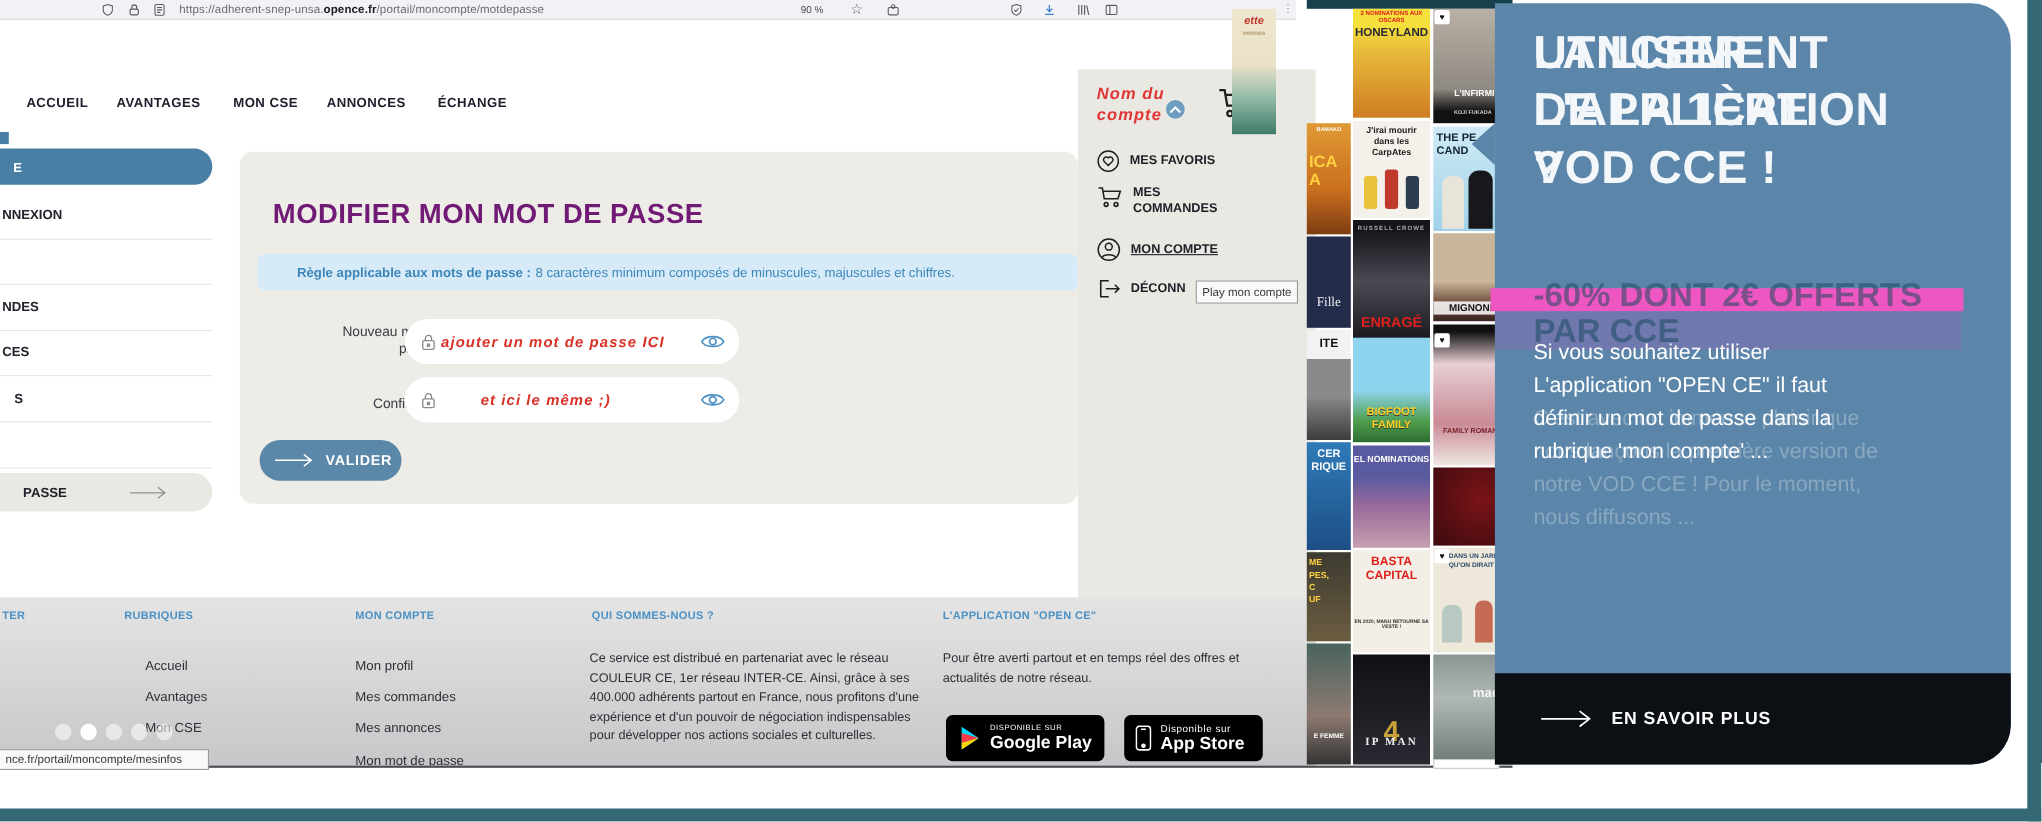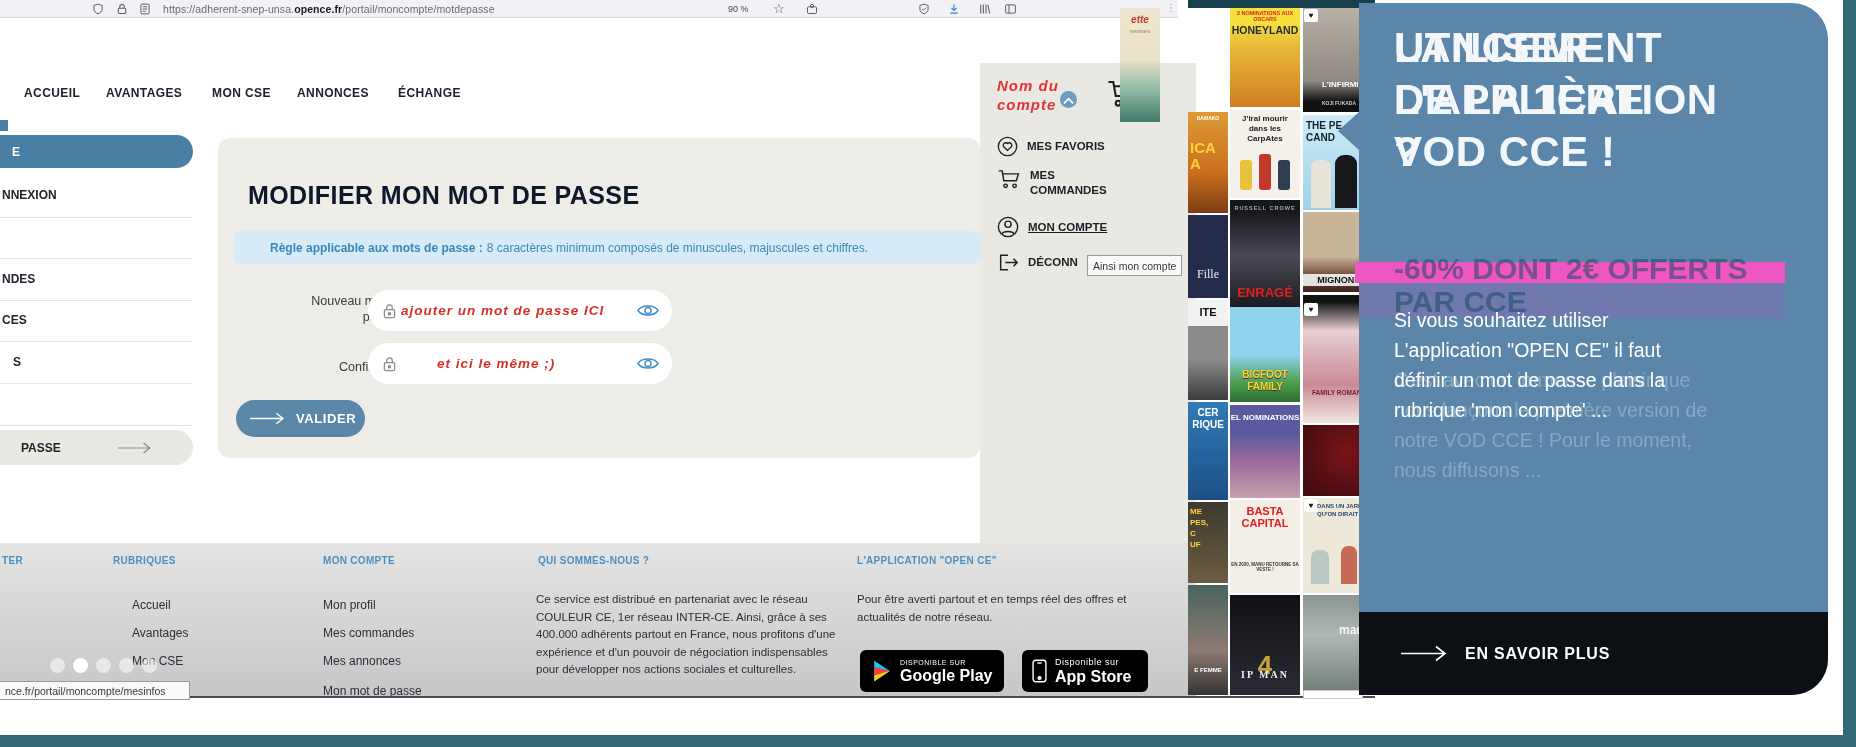--- a/index.html
+++ b/index.html
@@ -12,21 +12,21 @@
   .chip{font-size:9px;color:#45454e;}
   .url{font-size:10.5px;color:#6a6a74;letter-spacing:.1px;}
   .url b{color:#1c1b22;font-weight:700;}
   
   .navitem{position:absolute;top:86px;font-size:12px;font-weight:800;color:#20202e;letter-spacing:.4px;}
   
   .sideitem{position:absolute;font-size:12px;font-weight:800;color:#23232e;}
   .divider{position:absolute;height:1px;background:#e4e4e2;left:0;width:193px;}
   
   .card{position:absolute;left:218px;top:138px;width:762px;height:320px;background:#edece7;border-radius:12px;}
-  .cardtitle{position:absolute;left:30px;top:26px;font-size:25px;font-weight:800;color:#0f172a;letter-spacing:.4px;}
+  .cardtitle{position:absolute;left:30px;top:26px;font-size:25px;font-weight:800;color:#701a75;letter-spacing:.4px;}
   .infobox{position:absolute;left:16px;top:93px;width:746px;height:33px;background:#d6ebf7;border-radius:7px;display:flex;align-items:center;padding-left:36px;font-size:12px;color:#3c86ba;}
   .infobox b{font-weight:800;margin-right:4px;}
   .flabel{position:absolute;width:140px;text-align:right;font-size:12.5px;color:#3a3a42;line-height:16px;}
   .pill{position:absolute;left:150px;width:304px;height:41px;background:#fff;border-radius:21px;display:flex;align-items:center;padding:0 14px;}
   .annot{font-size:13.5px;font-weight:700;font-style:italic;color:#d93025;letter-spacing:1px;}
   .btn{position:absolute;left:18px;top:262px;width:129px;height:37px;background:#5b87a8;border-radius:20px;display:flex;align-items:center;color:#ffffff;}
   .btn span{font-size:13px;font-weight:800;letter-spacing:.6px;margin-left:10px;}
   
   .acct{position:absolute;left:980px;top:63px;width:216px;height:482px;background:#eae8e2;}
   .acctname{position:absolute;left:17px;top:13px;font-size:15px;line-height:19px;font-weight:700;font-style:italic;color:#e03636;letter-spacing:1px;}
@@ -221,21 +221,21 @@
         </svg>
       <span class="lbl u" style="margin-top:4px">MON COMPTE</span>
     </div>
     <div class="mrow" style="top:190px">
       <svg width="22" height="19" viewBox="0 0 24 20" fill="none" stroke="#1f1f1f" stroke-width="1.6">
           <path d="M12 2H4v16h8M9 10h13M18 6l4 4-4 4"></path>
         </svg>
       <span class="lbl" style="margin-top:2px">DÉCONN</span>
     </div>
   </div>
-  <div class="tip" style="left:1087px;top:255px;height:21px">Ainsi mon compte</div>
+  <div class="tip" style="left:1087px;top:255px;height:21px">Play mon compte</div>
 
   <div class="footer">
     <span class="fhead" style="left:2px;top:12px">TER</span>
     <span class="fhead" style="left:113px;top:12px">RUBRIQUES</span>
     <span class="fitem" style="left:132px;top:55px">Accueil</span>
     <span class="fitem" style="left:132px;top:83px">Avantages</span>
     <span class="fitem" style="left:132px;top:111px">Mon CSE</span>
     <span class="fhead" style="left:323px;top:12px">MON COMPTE</span>
     <span class="fitem" style="left:323px;top:55px">Mon profil</span>
     <span class="fitem" style="left:323px;top:83px">Mes commandes</span>

